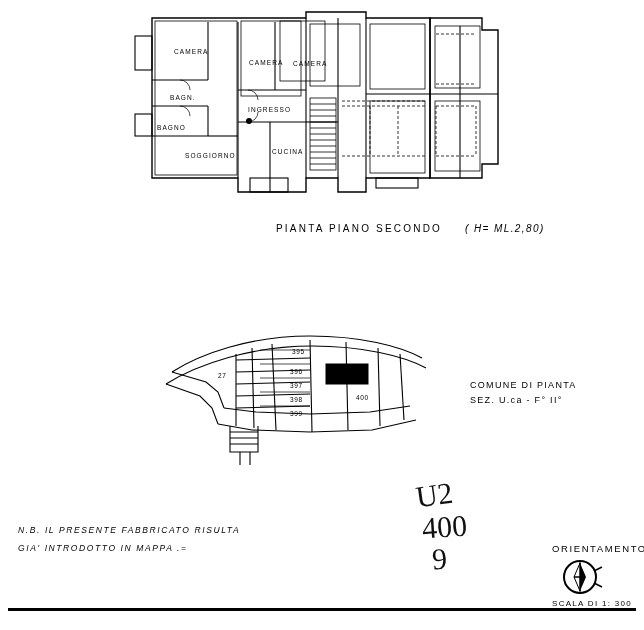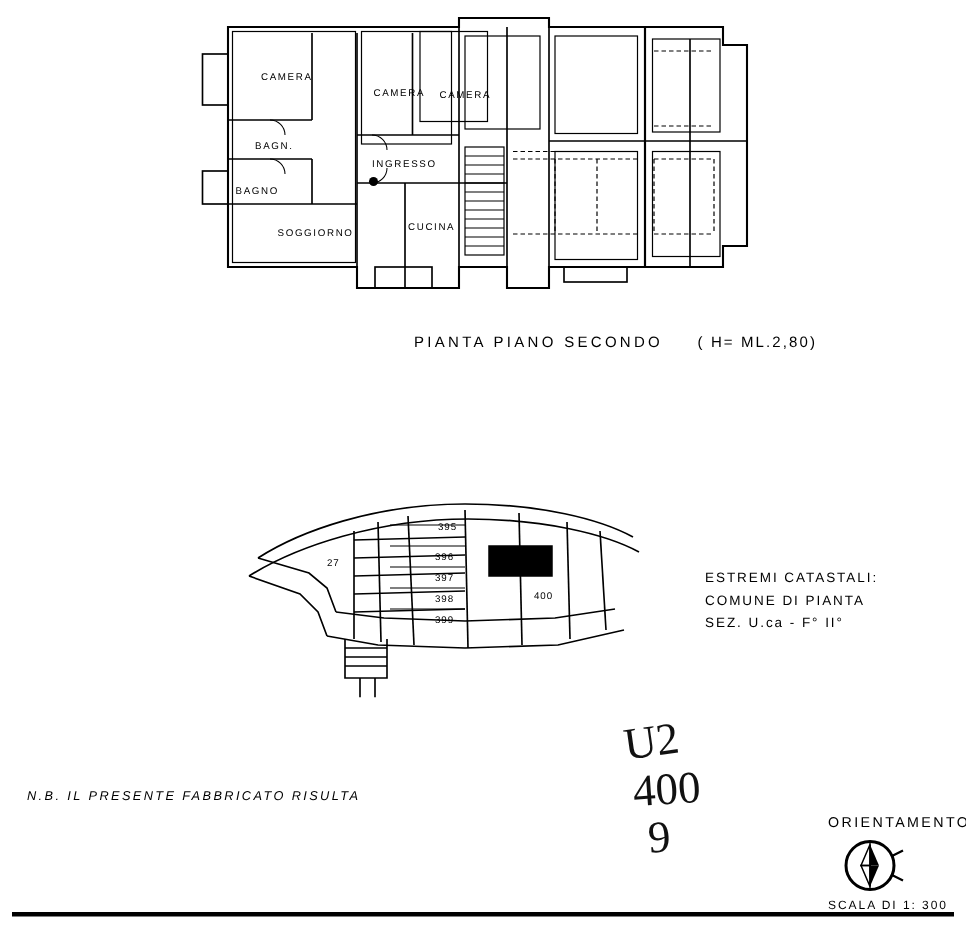--- a/index.html
+++ b/index.html
@@ -56,20 +56,21 @@
     font-size: 10px;
     letter-spacing: 2.2px;
     white-space: nowrap;
   }
   #plan-caption {
     left: 276px;
     top: 223px;
   }
   #plan-caption .h-note {
     letter-spacing: 1.4px;
+    font-style: italic;
   }
 
   
   #map-drawing {
     position: absolute;
     left: 160px;
     top: 320px;
     width: 270px;
     height: 145px;
   }
@@ -300,27 +301,27 @@
     <div class="map-num" style="left:58px;top:52px;">27</div>
     <div class="map-num" style="left:132px;top:28px;">395</div>
     <div class="map-num" style="left:130px;top:48px;">396</div>
     <div class="map-num" style="left:130px;top:62px;">397</div>
     <div class="map-num" style="left:130px;top:76px;">398</div>
     <div class="map-num" style="left:130px;top:90px;">399</div>
     <div class="map-num" style="left:196px;top:74px;">400</div>
   </div>
 
   <div id="cadastral-block">
-    <div>ESTREMI  CATASTALI:</div>
     <div>COMUNE  DI  PIANTA</div>
     <div>SEZ.  U.ca - F° II°</div>
   </div>
 
   <div id="note-block">
     <div>N.B.  IL  PRESENTE  FABBRICATO  RISULTA</div>
+    <div>GIA'  INTRODOTTO  IN  MAPPA .=</div>
   </div>
 
   <div id="handwriting">
     <span class="hw" id="hw-line1">U2</span>
     <span class="hw" id="hw-line2">400</span>
     <span class="hw" id="hw-line3">9</span>
   </div>
 
   <div id="orientation">
     <div id="orientation-title">ORIENTAMENTO</div>

